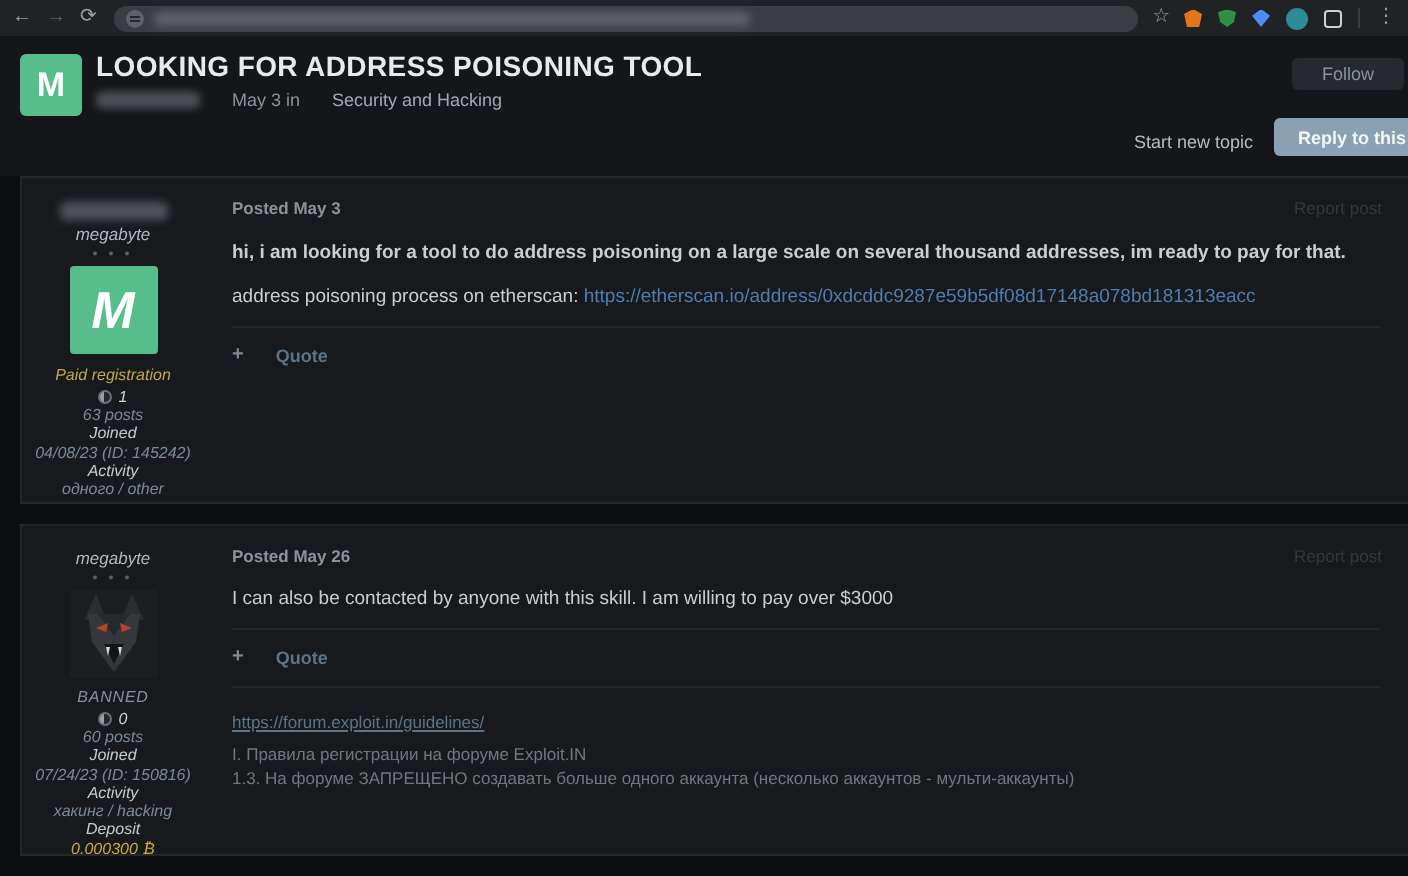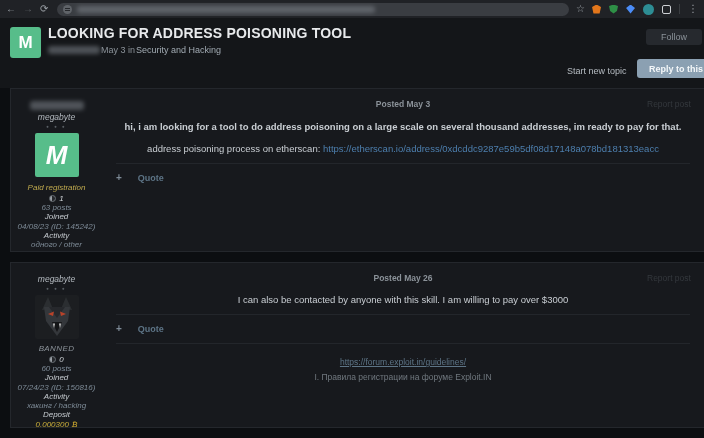--- a/index.html
+++ b/index.html
@@ -43,21 +43,21 @@
   .topic-avatar {
     position:absolute; left:10px; top:9px; width:31px; height:31px; border-radius:3px;
     background:var(--accent-green,#57bd8a); color:#fff; font-weight:bold; font-size:17px;
     display:flex; align-items:center; justify-content:center;
   }
   .topic-title {
     position:absolute; left:48px; top:7px; font-size:14px; font-weight:700;
     color:#e8eaec; letter-spacing:.2px; white-space:nowrap;text-align:center;
   }
   .topic-byline {
-    position:absolute; left:48px; top:27px; display:flex; align-items:center; gap:1px;
+    position:absolute; left:48px; top:27px; display:flex; align-items:center; gap:16px;
     font-size:9px; color:#8b9299; white-space:nowrap;
   }
   .byline-redacted { width:52px; height:8px; }
   .byline-forum { color:#a2abb3; cursor:pointer; }
   .follow-btn {
     position:absolute; left:646px; top:11px; width:56px; height:16px;
     background:#26292e; border-radius:3px; color:#8b9299; font-size:9px;
     display:flex; align-items:center; justify-content:center; cursor:pointer;
   }
   .start-topic { position:absolute; left:567px; top:48px; font-size:9px; color:#b6bcc2; cursor:pointer; white-space:nowrap; }
@@ -94,21 +94,21 @@
   .sb-banned { margin-top:5px; font-size:8px; color:#8b9299; letter-spacing:.4px; line-height:9px; }
   .sb-rep { margin-top:2px; display:flex; align-items:center; justify-content:center; gap:3px;
             font-size:8px; color:#cfd3d7; line-height:9px; }
   .rep-dot { width:7px; height:7px; border-radius:50%; border:1px solid #6a7076;
              background:linear-gradient(90deg,#9aa0a6 45%,#26282c 45%); }
   .sb-line { font-size:8px; line-height:9.3px; white-space:nowrap; }
   .muted { color:#7d8a96; } .lite { color:#c6cbd0; }
   .sb-deposit { color:var(--gold-bright,#c9ad3a); }
   .btc { font-family:"DejaVu Sans", sans-serif; color:#d4ae2f; }
 
-  .post-content { position:absolute; left:91px; top:0; right:0; padding:10px 14px 0 14px;text-align:center; }
+  .post-content { position:absolute; left:91px; top:0; right:0; padding:10px 14px 0 14px; }
   .posted { font-size:8.5px; font-weight:600; color:#8b9299; }
   .report { position:absolute; left:636px; top:10px; width:70px; font-size:8.5px; color:#34383d;
             white-space:nowrap; cursor:pointer; }
   .para { font-size:9.5px; color:#c9ced3; margin-top:11px; white-space:nowrap; }
   .post-1 .para.first { margin-top:12px;font-weight:bold; }
   .a-link { color:var(--link-blue,#4d7fae); text-decoration:none; cursor:pointer; }
   .divider { border-top:1px solid #23262b; margin-top:9px; }
   .quote-row { display:flex; align-items:center; gap:16px; margin-top:8px; }
   .quote-plus { color:#7d8a96; font-size:10px; font-weight:bold; cursor:pointer; }
   .quote-label { color:#5d7486; font-size:9px; font-weight:600; cursor:pointer; }
@@ -220,15 +220,16 @@
     <div class="para">I can also be contacted by anyone with this skill. I am willing to pay over $3000</div>
     <div class="divider"></div>
     <div class="quote-row">
       <span class="quote-plus">+</span>
       <span class="quote-label">Quote</span>
     </div>
     <div class="divider"></div>
     <div class="sig">
       <span class="sig-link">https://forum.exploit.in/guidelines/</span>
       <div class="sig-line">I. Правила регистрации на форуме Exploit.IN</div>
+      <div class="sig-line">1.3. На форуме ЗАПРЕЩЕНО создавать больше одного аккаунта (несколько аккаунтов - мульти-аккаунты)</div>
     </div>
   </div>
 </div>
 
 </body></html>

